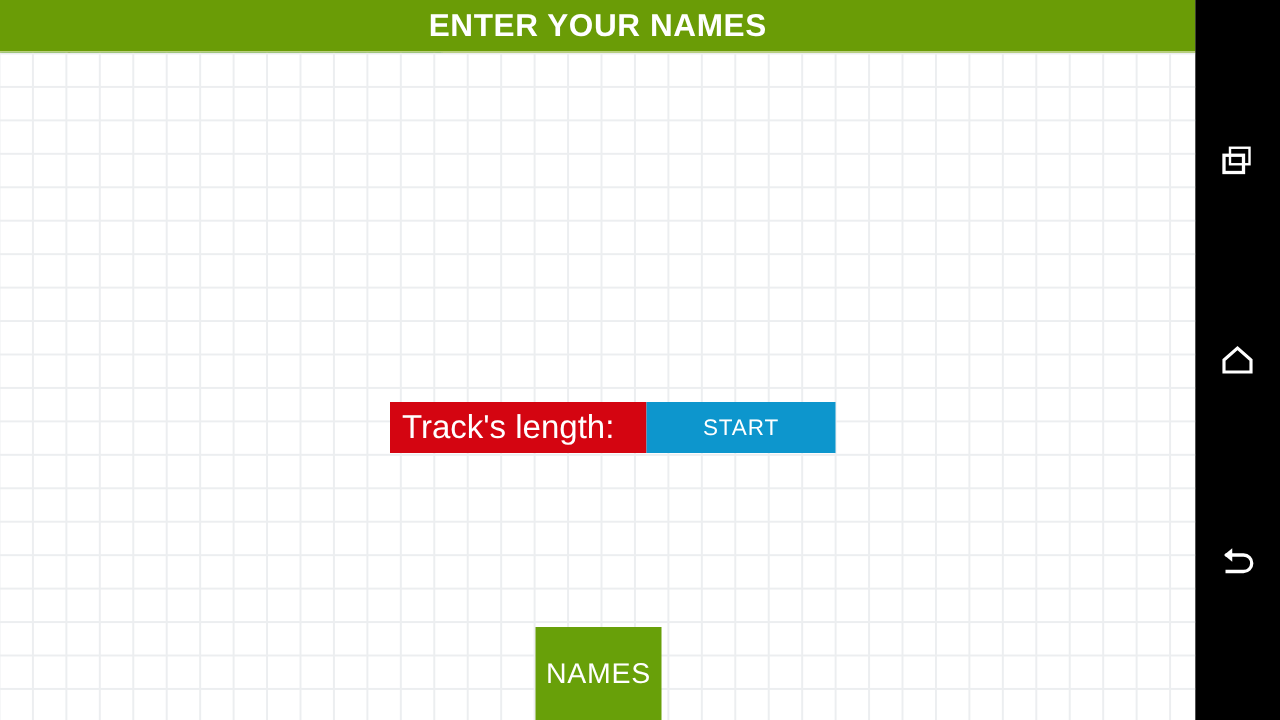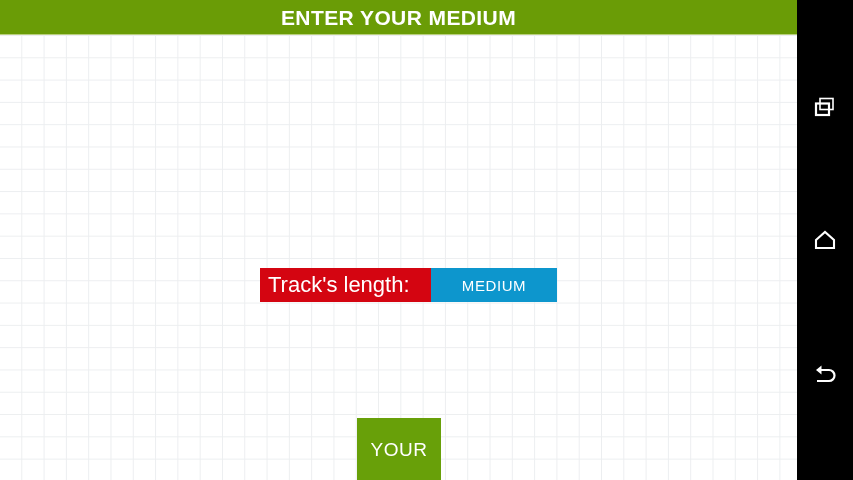--- a/index.html
+++ b/index.html
@@ -167,33 +167,33 @@
 </head>
 <body>
 
 <div id="screen">
 
   <div id="app">
 
     <div id="grid-bg"></div>
 
     <div id="title-bar">
-      <span id="title-text">ENTER YOUR MEDIUM</span>
+      <span id="title-text">ENTER YOUR NAMES</span>
     </div>
 
     <div id="name-field-1">Andy</div>
 
     <div id="name-field-2">Woody</div>
 
     <div id="track-row">
       <div id="track-label">Track's length:</div>
-      <div id="track-value">MEDIUM</div>
-    </div>
-
-    <div id="start-button">YOUR</div>
+      <div id="track-value">START</div>
+    </div>
+
+    <div id="start-button">NAMES</div>
 
   </div>
 
   <div id="nav-bar">
 
     <div class="nav-btn" id="nav-recents">
       <span>
         <svg width="26" height="26" viewBox="0 0 26 26">
           <rect x="8" y="4.5" width="13" height="11" fill="none" stroke="#ffffff" stroke-width="1.6"></rect>
           <rect x="4" y="9.5" width="13" height="11.5" fill="none" stroke="#ffffff" stroke-width="2.2"></rect>

